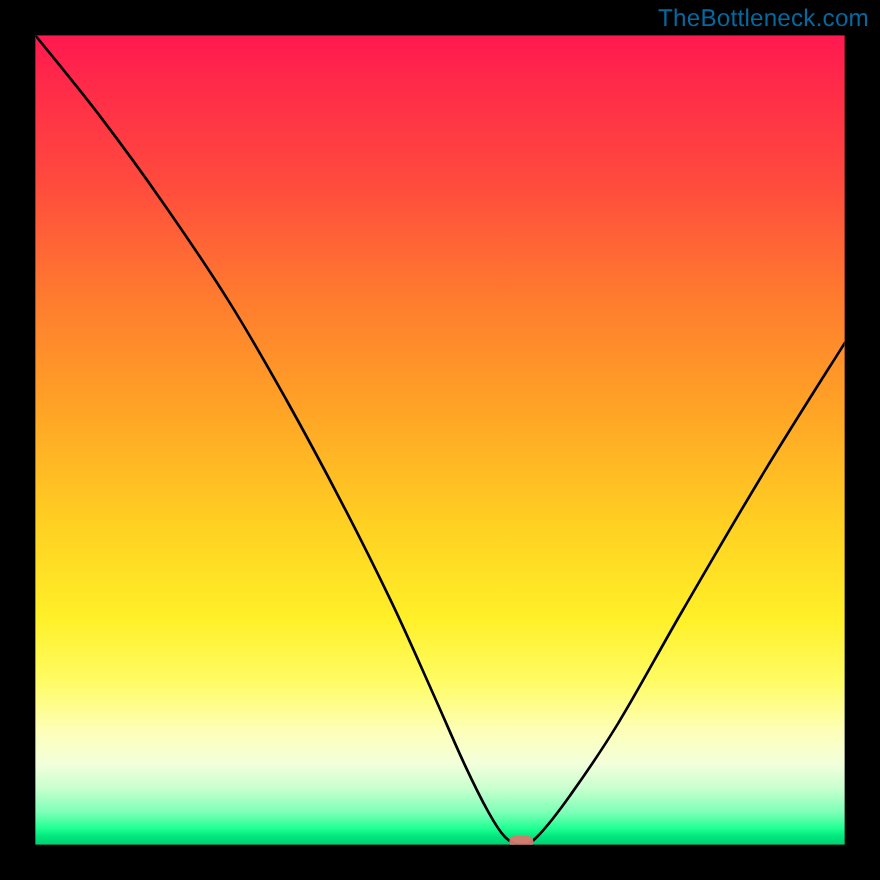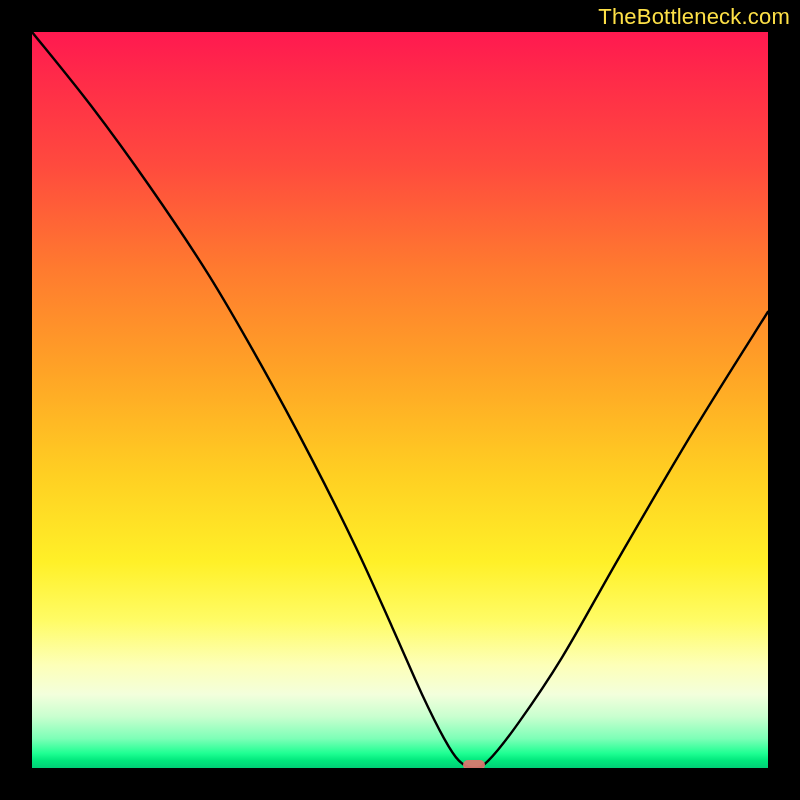--- a/index.html
+++ b/index.html
@@ -14,21 +14,21 @@
   .outer {
     width: 800px;
     height: 800px;
     background: #000;
     position: relative;
   }
   .watermark {
     position: absolute;
     top: 4px;
     right: 10px;
-    color: #fde047;
+    color: #0369a1;
     font-size: 22px;
     font-weight: 500;
     letter-spacing: 0.2px;
     z-index: 30;
   }
   .plot {
     position: absolute;
     left: 32px;
     top: 32px;
     width: 736px;

